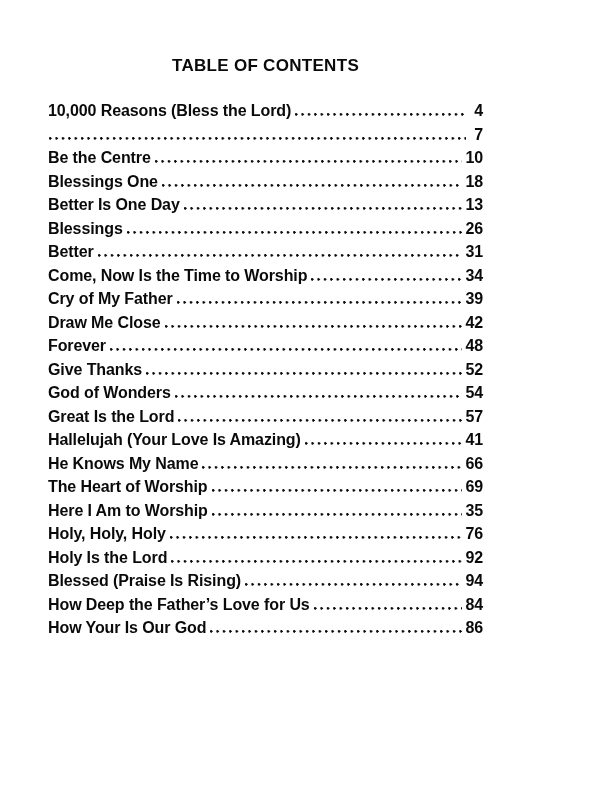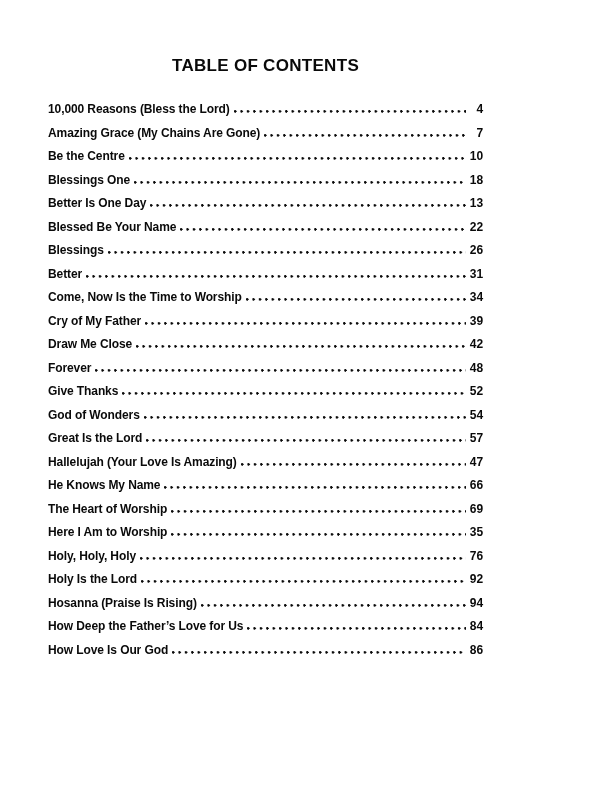--- a/index.html
+++ b/index.html
@@ -28,21 +28,21 @@
     letter-spacing: 0.3px;
     color: #0a0a0a;
   }
   .toc-list {
     width: 100%;
   }
   .toc-row {
     display: flex;
     align-items: baseline;
     height: 23.5px;
-    font-size: 12px;
+    font-size: 16px;
     font-weight: 700;
     letter-spacing: -0.1px;
     color: #0a0a0a;
     white-space: nowrap;
   }
   .toc-title {
     flex: 0 0 auto;
     padding-right: 3px;
   }
   .leader {
@@ -65,43 +65,37 @@
 
 <div class="page">
   <h1 class="page-title">TABLE OF CONTENTS</h1>
   <div class="toc-list">
       <div class="toc-row">
         <span class="toc-title">10,000 Reasons (Bless the Lord)</span>
         <span class="leader"></span>
         <span class="toc-page-num">4</span>
       </div>
       <div class="toc-row">
-        <span class="toc-title">Amazing Grace (My Chains Are Gone)</span>
         <span class="leader"></span>
         <span class="toc-page-num">7</span>
       </div>
       <div class="toc-row">
         <span class="toc-title">Be the Centre</span>
         <span class="leader"></span>
         <span class="toc-page-num">10</span>
       </div>
       <div class="toc-row">
         <span class="toc-title">Blessings One</span>
         <span class="leader"></span>
         <span class="toc-page-num">18</span>
       </div>
       <div class="toc-row">
         <span class="toc-title">Better Is One Day</span>
         <span class="leader"></span>
         <span class="toc-page-num">13</span>
-      </div>
-      <div class="toc-row">
-        <span class="toc-title">Blessed Be Your Name</span>
-        <span class="leader"></span>
-        <span class="toc-page-num">22</span>
       </div>
       <div class="toc-row">
         <span class="toc-title">Blessings</span>
         <span class="leader"></span>
         <span class="toc-page-num">26</span>
       </div>
       <div class="toc-row">
         <span class="toc-title">Better</span>
         <span class="leader"></span>
         <span class="toc-page-num">31</span>
@@ -137,21 +131,21 @@
         <span class="toc-page-num">54</span>
       </div>
       <div class="toc-row">
         <span class="toc-title">Great Is the Lord</span>
         <span class="leader"></span>
         <span class="toc-page-num">57</span>
       </div>
       <div class="toc-row">
         <span class="toc-title">Hallelujah (Your Love Is Amazing)</span>
         <span class="leader"></span>
-        <span class="toc-page-num">47</span>
+        <span class="toc-page-num">41</span>
       </div>
       <div class="toc-row">
         <span class="toc-title">He Knows My Name</span>
         <span class="leader"></span>
         <span class="toc-page-num">66</span>
       </div>
       <div class="toc-row">
         <span class="toc-title">The Heart of Worship</span>
         <span class="leader"></span>
         <span class="toc-page-num">69</span>
@@ -165,28 +159,28 @@
         <span class="toc-title">Holy, Holy, Holy</span>
         <span class="leader"></span>
         <span class="toc-page-num">76</span>
       </div>
       <div class="toc-row">
         <span class="toc-title">Holy Is the Lord</span>
         <span class="leader"></span>
         <span class="toc-page-num">92</span>
       </div>
       <div class="toc-row">
-        <span class="toc-title">Hosanna (Praise Is Rising)</span>
+        <span class="toc-title">Blessed (Praise Is Rising)</span>
         <span class="leader"></span>
         <span class="toc-page-num">94</span>
       </div>
       <div class="toc-row">
         <span class="toc-title">How Deep the Father’s Love for Us</span>
         <span class="leader"></span>
         <span class="toc-page-num">84</span>
       </div>
       <div class="toc-row">
-        <span class="toc-title">How Love Is Our God</span>
+        <span class="toc-title">How Your Is Our God</span>
         <span class="leader"></span>
         <span class="toc-page-num">86</span>
       </div>
     </div>
 </div>
 
 </body></html>

